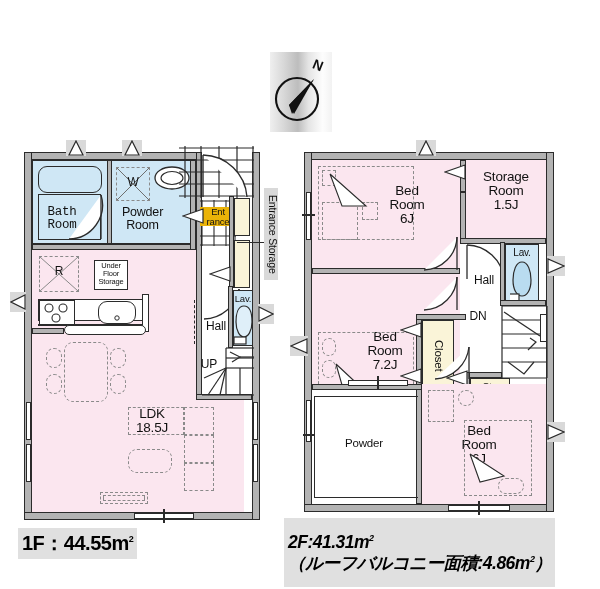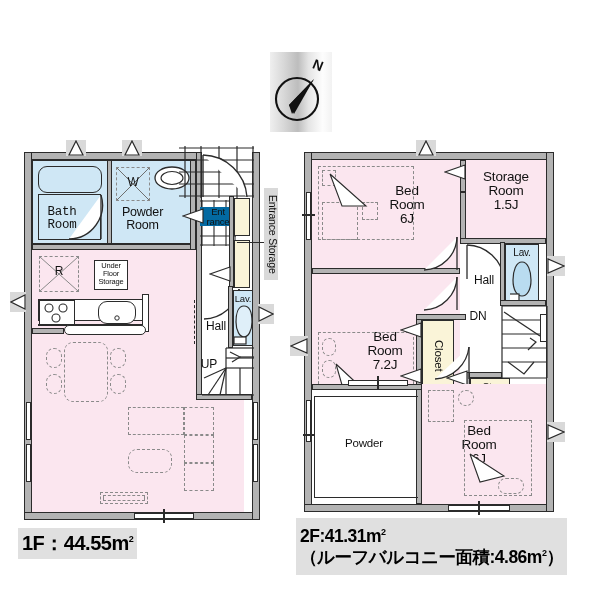--- a/index.html
+++ b/index.html
@@ -38,21 +38,21 @@
   
   .ln{position:absolute;background:#2b2b2b;}
 
   
   .win{position:absolute;background:#ffffff;border:1.3px solid #2b2b2b;box-sizing:border-box;}
 
   
   .cap{position:absolute;background:#e0e0e0;color:#000;
        font-weight:bold;letter-spacing:-0.5px;white-space:nowrap;}
   #cap1f{left:18px;top:528px;font-size:20px;padding:2px 4px;}
-  #cap2f{left:296px;top:518px;font-size:17.5px;padding:8px 4px;line-height:1.18;}
+  #cap2f{left:284px;top:518px;font-size:17.5px;padding:14px 4px;line-height:1.18;font-style:italic;}
   .sup{font-size:9px;vertical-align:super;}
 
   
   .arw{position:absolute;background:#d9d9d9;}
 </style>
 </head>
 <body>
 
 <div id="compass" class="abs">
   <svg width="62" height="80" viewBox="0 0 62 80">
@@ -152,20 +152,22 @@
   <div class="fur furr" style="left:86px;top:222px;width:16px;height:20px;"></div>
 
   <div class="fur" style="left:104px;top:255px;width:56px;height:28px;"></div>
   <div class="fur" style="left:160px;top:255px;width:30px;height:28px;"></div>
   <div class="fur" style="left:160px;top:283px;width:30px;height:28px;"></div>
   <div class="fur" style="left:160px;top:311px;width:30px;height:28px;"></div>
   <div class="fur furr" style="left:104px;top:297px;width:44px;height:24px;"></div>
   <div class="fur" style="left:76px;top:340px;width:48px;height:12px;"></div>
   <div class="fur" style="left:79px;top:343px;width:42px;height:6px;"></div>
 
+  <div class="lbl" style="left:96px;top:255px;width:64px;font-size:13.5px;">LDK
+18.5J</div>
 
   <div class="inwall" style="left:172px;top:0;width:6px;height:248px;"></div>
   <div class="inwall" style="left:172px;top:242px;width:56px;height:6px;"></div>
 
   <div class="room white" style="left:178px;top:-4px;width:50px;height:52px;border:none;"></div>
   <svg class="abs" style="left:155px;top:-6px;" width="75" height="54">
     <g stroke="#2b2b2b" stroke-width="1.2">
       <line x1="0" y1="2" x2="75" y2="2"></line>
       <line x1="0" y1="14" x2="75" y2="14"></line>
       <line x1="0" y1="26" x2="75" y2="26"></line>
@@ -191,21 +193,21 @@
       <line x1="0" y1="12" x2="36" y2="12"></line>
       <line x1="0" y1="24" x2="36" y2="24"></line>
       <line x1="0" y1="36" x2="36" y2="36"></line>
       <line x1="0" y1="45" x2="36" y2="45"></line>
       <line x1="2" y1="0" x2="2" y2="46"></line>
       <line x1="14" y1="0" x2="14" y2="46"></line>
       <line x1="26" y1="0" x2="26" y2="46"></line>
       <line x1="35" y1="0" x2="35" y2="46"></line>
     </g>
   </svg>
-  <div class="lbl sm" style="left:176px;top:55px;width:36px;background:#0369a1;font-size:9.5px;">Ent
+  <div class="lbl sm" style="left:176px;top:55px;width:36px;background:#eab308;font-size:9.5px;">Ent
 rance</div>
 
   <div class="room cream" style="left:210px;top:46px;width:16px;height:38px;"></div>
   <div class="room cream" style="left:210px;top:88px;width:16px;height:48px;"></div>
   <div class="inwall" style="left:205px;top:44px;width:5px;height:94px;"></div>
 
   <svg class="abs" style="left:158px;top:56px;" width="22" height="16">
     <polygon points="21,1 21,15 1,8" fill="#fff" stroke="#2b2b2b" stroke-width="1.2"></polygon>
   </svg>
   <svg class="abs" style="left:185px;top:114px;" width="22" height="16">

